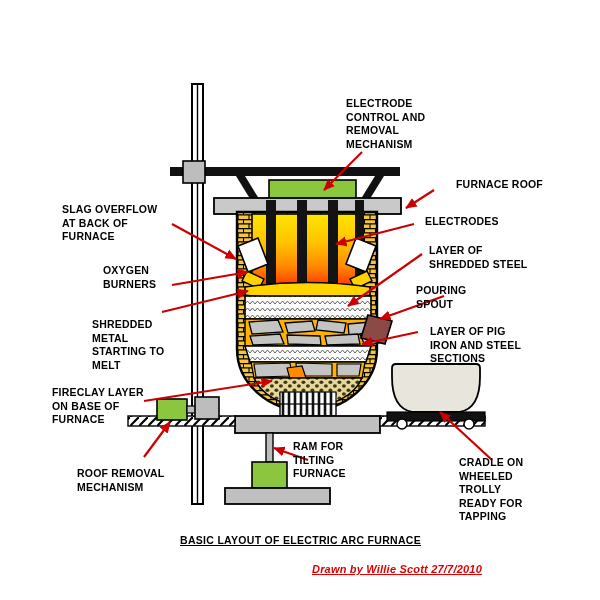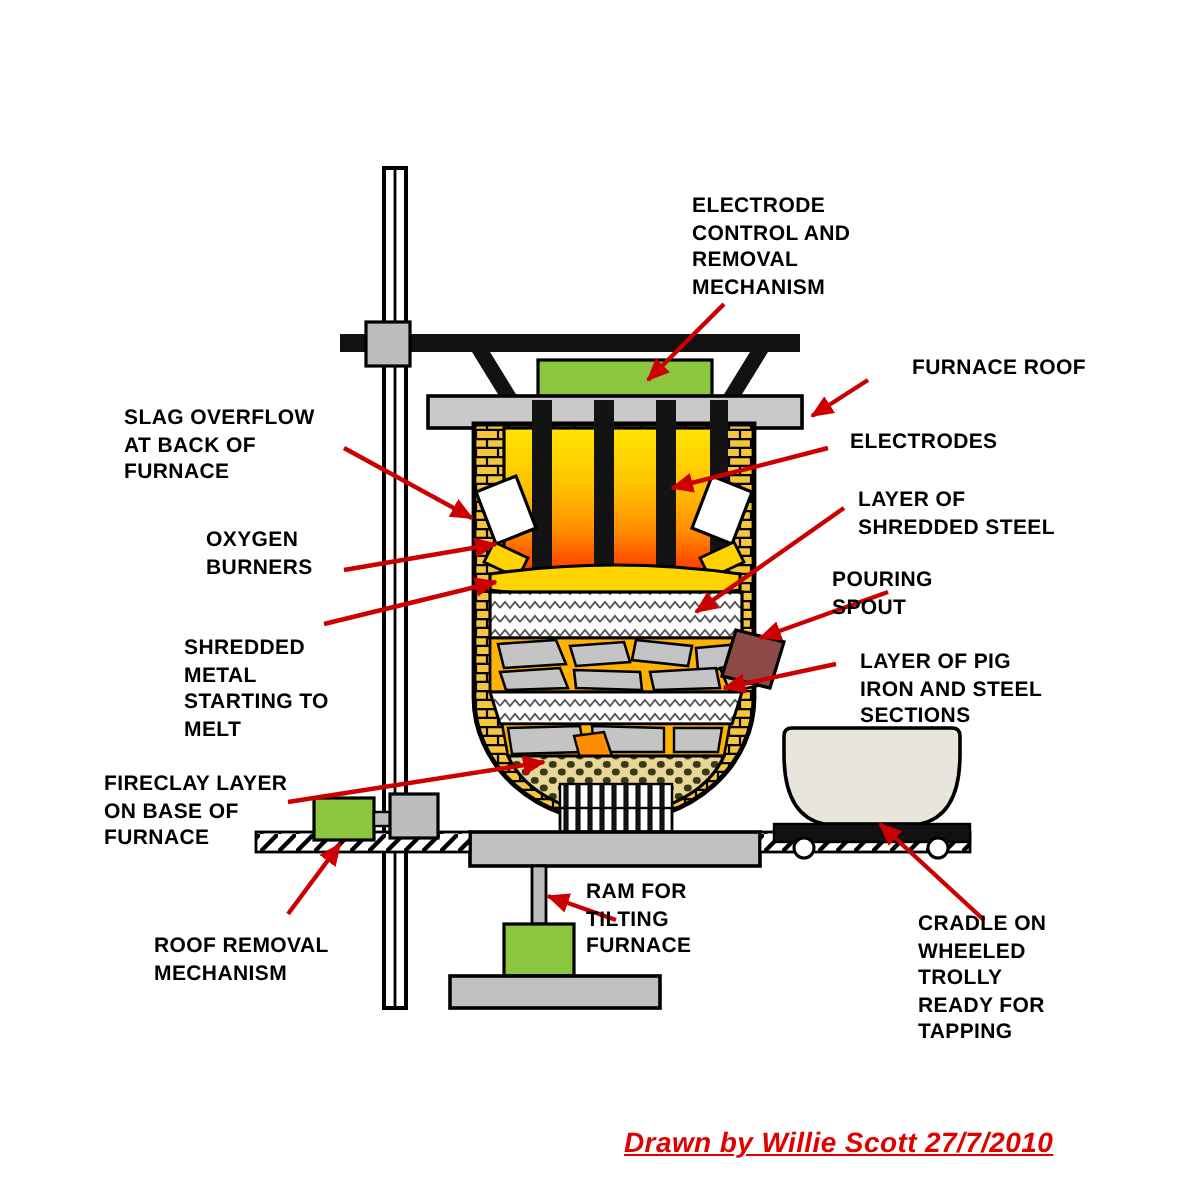--- a/index.html
+++ b/index.html
@@ -28,21 +28,21 @@
     position:absolute;
     left:140px;top:522px;
     font-size:10.5px;font-weight:bold;color:#000;
     text-decoration:underline;
     letter-spacing:0.3px;
     font-family:"Liberation Sans",sans-serif;
   }
   #credit{
     position:absolute;
     left:272px;top:551px;
-    font-size:14px;font-weight:bold;font-style:italic;
+    font-size:11px;font-weight:bold;font-style:italic;
     color:#e00000;
     text-decoration:underline;
     letter-spacing:0.2px;
     font-family:"Liberation Sans",sans-serif;
   }
 </style>
 </head>
 <body>
 
 <div id="stage">
@@ -292,16 +292,17 @@
 STARTING TO
 MELT</div>
 
   <div class="lbl" style="left:12px;top:374px;">FIRECLAY LAYER
 ON BASE OF
 FURNACE</div>
 
   <div class="lbl" style="left:37px;top:455px;">ROOF REMOVAL
 MECHANISM</div>
 
+  <div id="caption">BASIC LAYOUT OF ELECTRIC ARC FURNACE</div>
 
   <div id="credit">Drawn by Willie Scott 27/7/2010</div>
 
 </div>
 
 </body></html>

